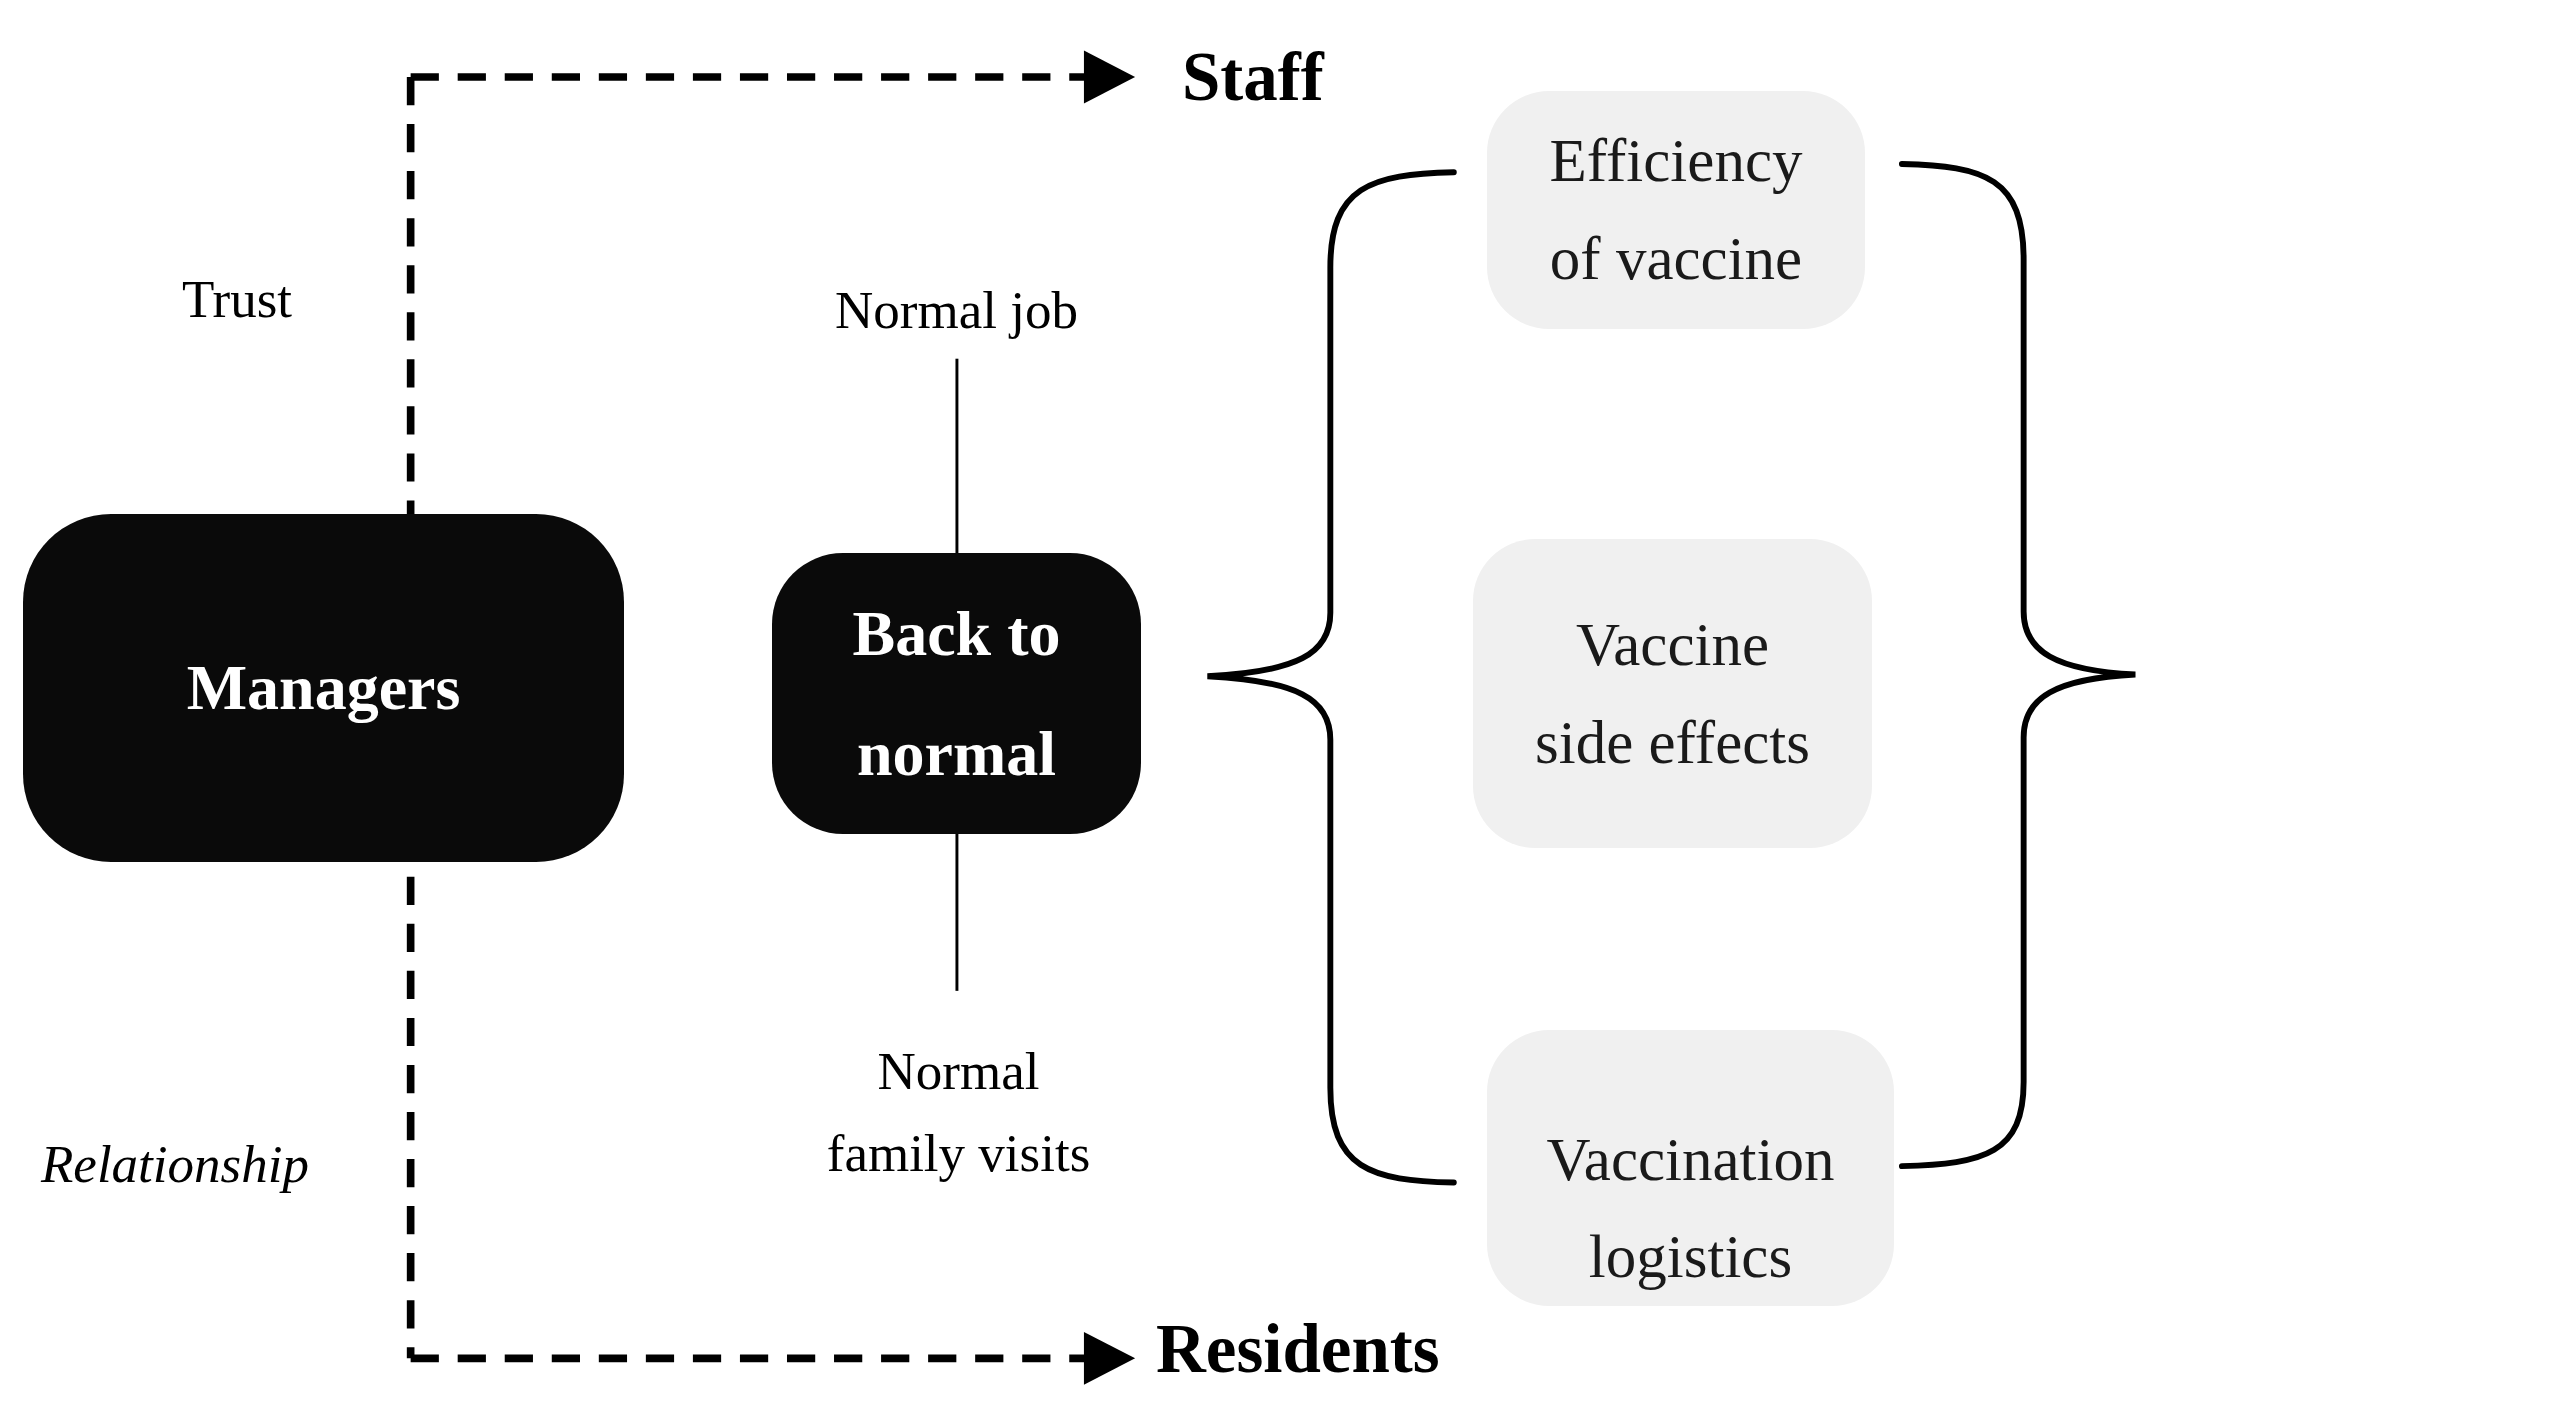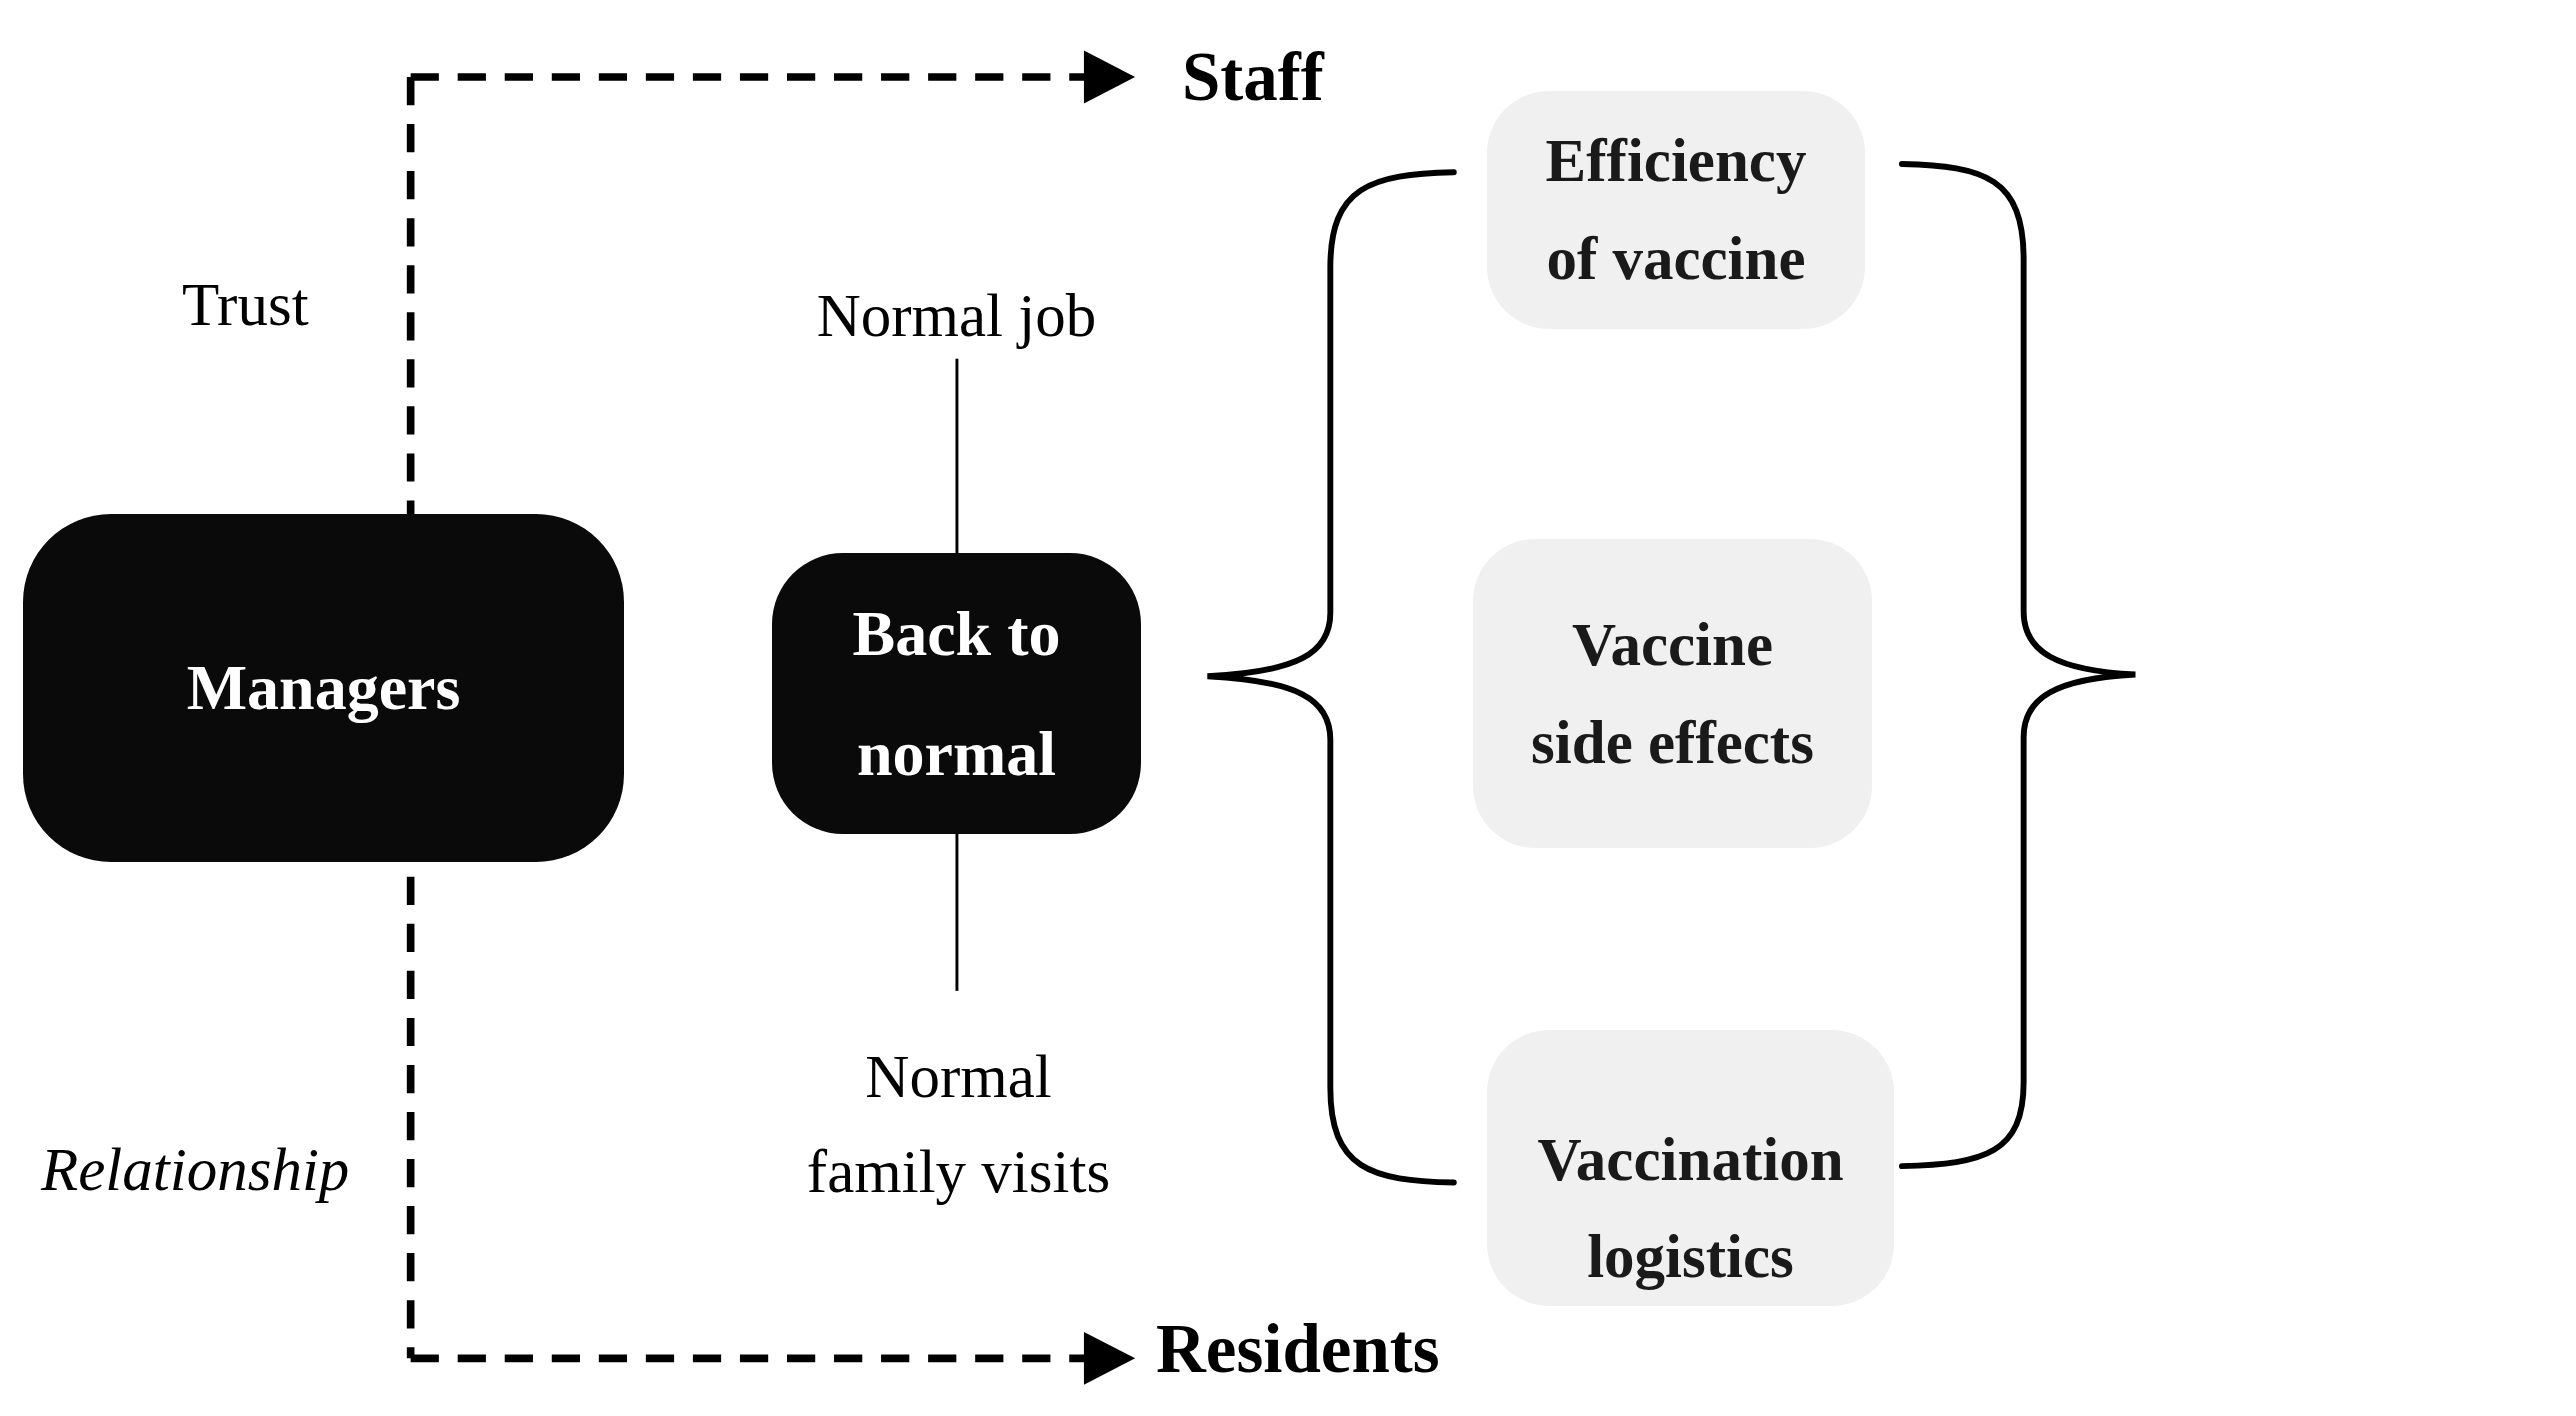--- a/index.html
+++ b/index.html
@@ -20,37 +20,36 @@
   }
   .connector-layer{position:absolute;left:0;top:0;width:2576px;height:1416px;z-index:1;}
   .dash{stroke:var(--connector);stroke-width:13;stroke-dasharray:48 32;fill:none;}
   .thin{stroke:var(--connector);stroke-width:5;fill:none;}
   .brace{stroke:var(--connector);stroke-width:10;fill:none;stroke-linecap:round;}
   .arrowhead{fill:var(--connector);}
   .node{
     position:absolute;z-index:2;
     display:flex;flex-direction:column;align-items:center;justify-content:center;
     text-align:center;
-    font-weight:bold;
   }
   .node-dark{
     background:var(--node-dark);
     color:var(--text-on-dark);
     font-weight:bold;
     font-size:64px;line-height:1.55;
   }
   .node-light{
     background:var(--node-light);
     color:#1a1a1a;
     font-size:61px;line-height:1.6;
   }
   .side-label{
     position:absolute;z-index:2;
     color:var(--text);
-    font-size:61px;line-height:1.55;white-space:nowrap;
+    font-size:53px;line-height:1.55;white-space:nowrap;
   }
   .target-label{
     position:absolute;z-index:2;
     color:var(--text);
     font-size:69px;font-weight:bold;white-space:nowrap;
   }
   .centered{text-align:center;}
   
   .n-chm{left:23px;top:514px;width:601px;height:348px;border-radius:88px;}
   .n-btn{left:772px;top:553px;width:369px;height:281px;border-radius:71px;gap:20px;}

